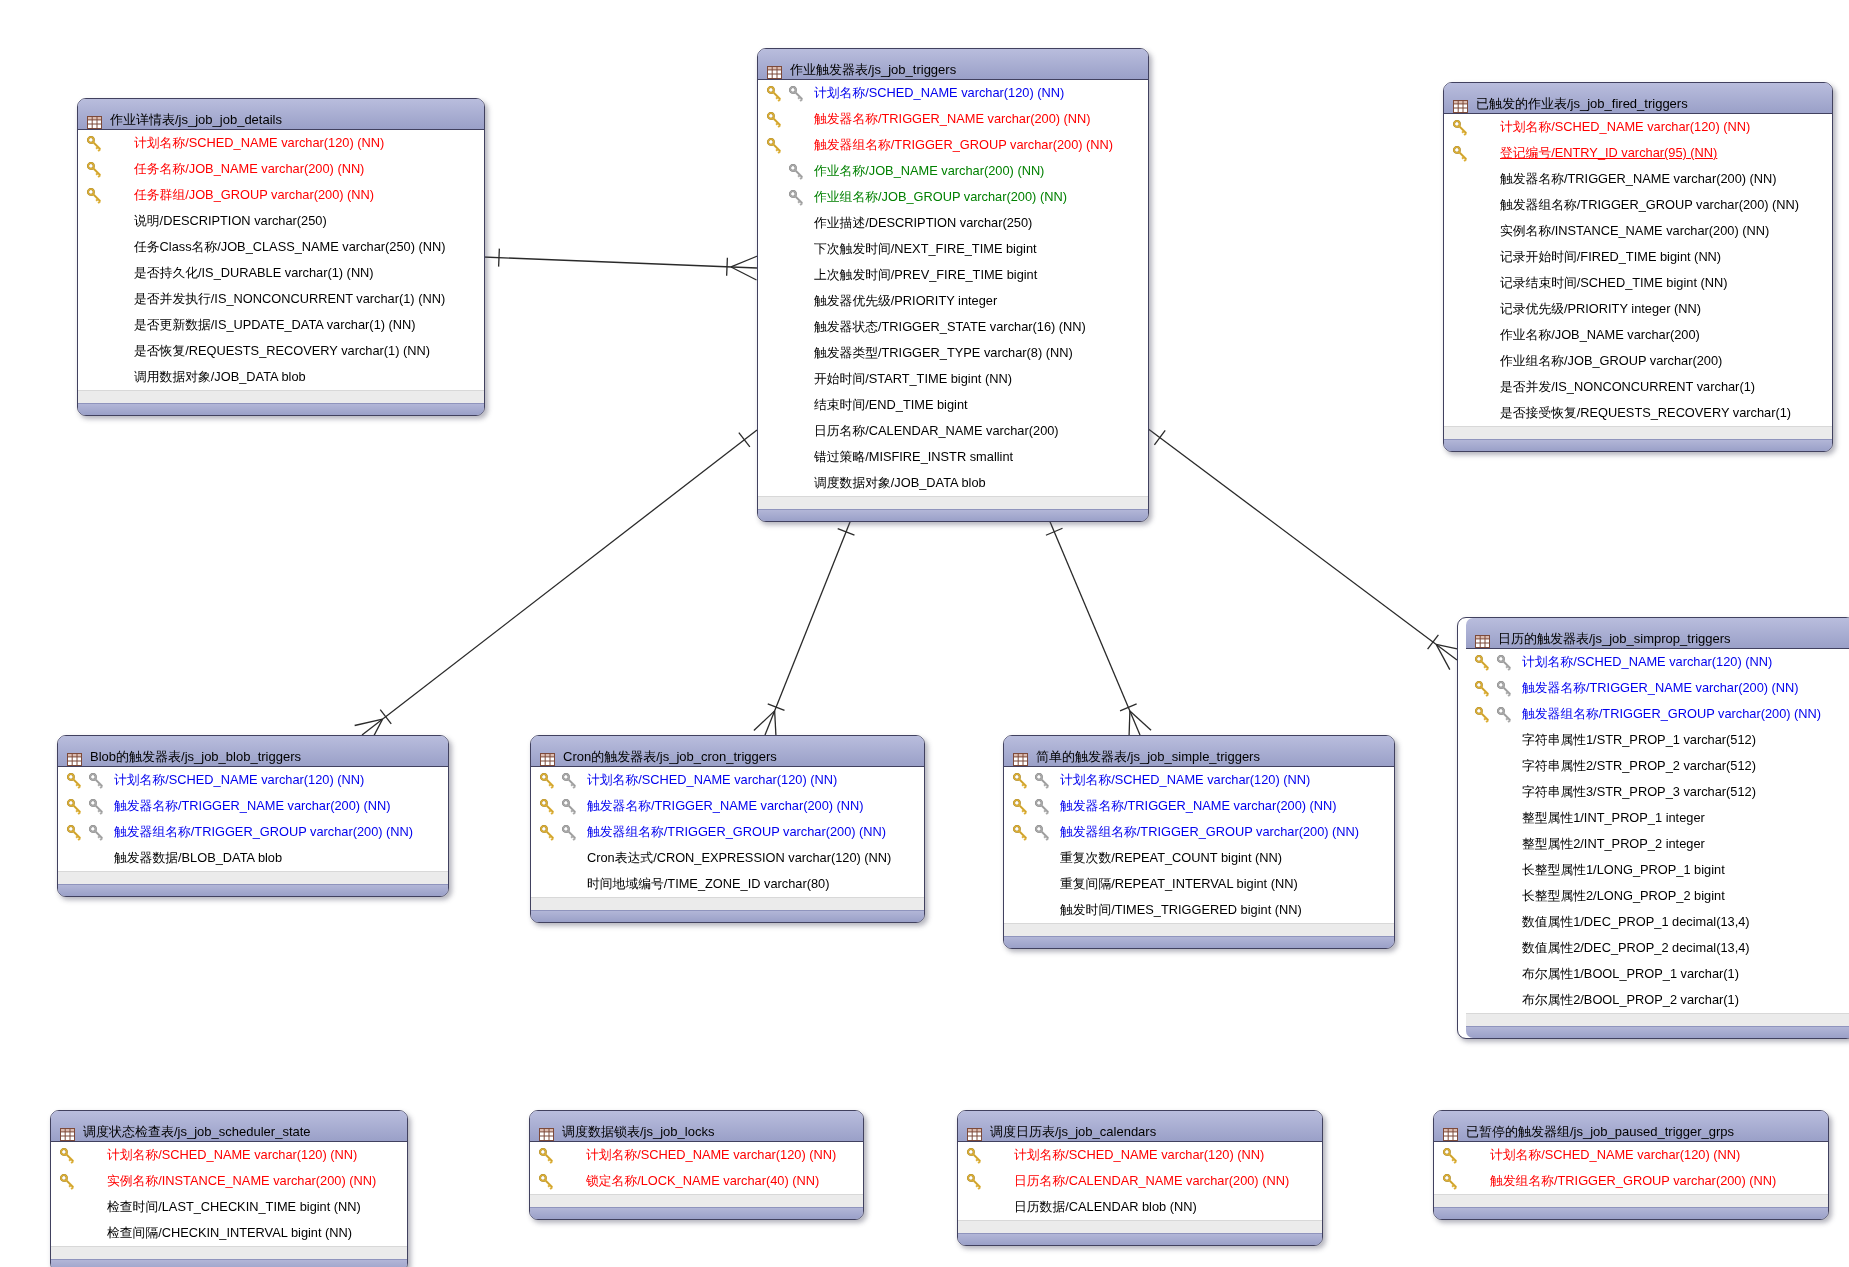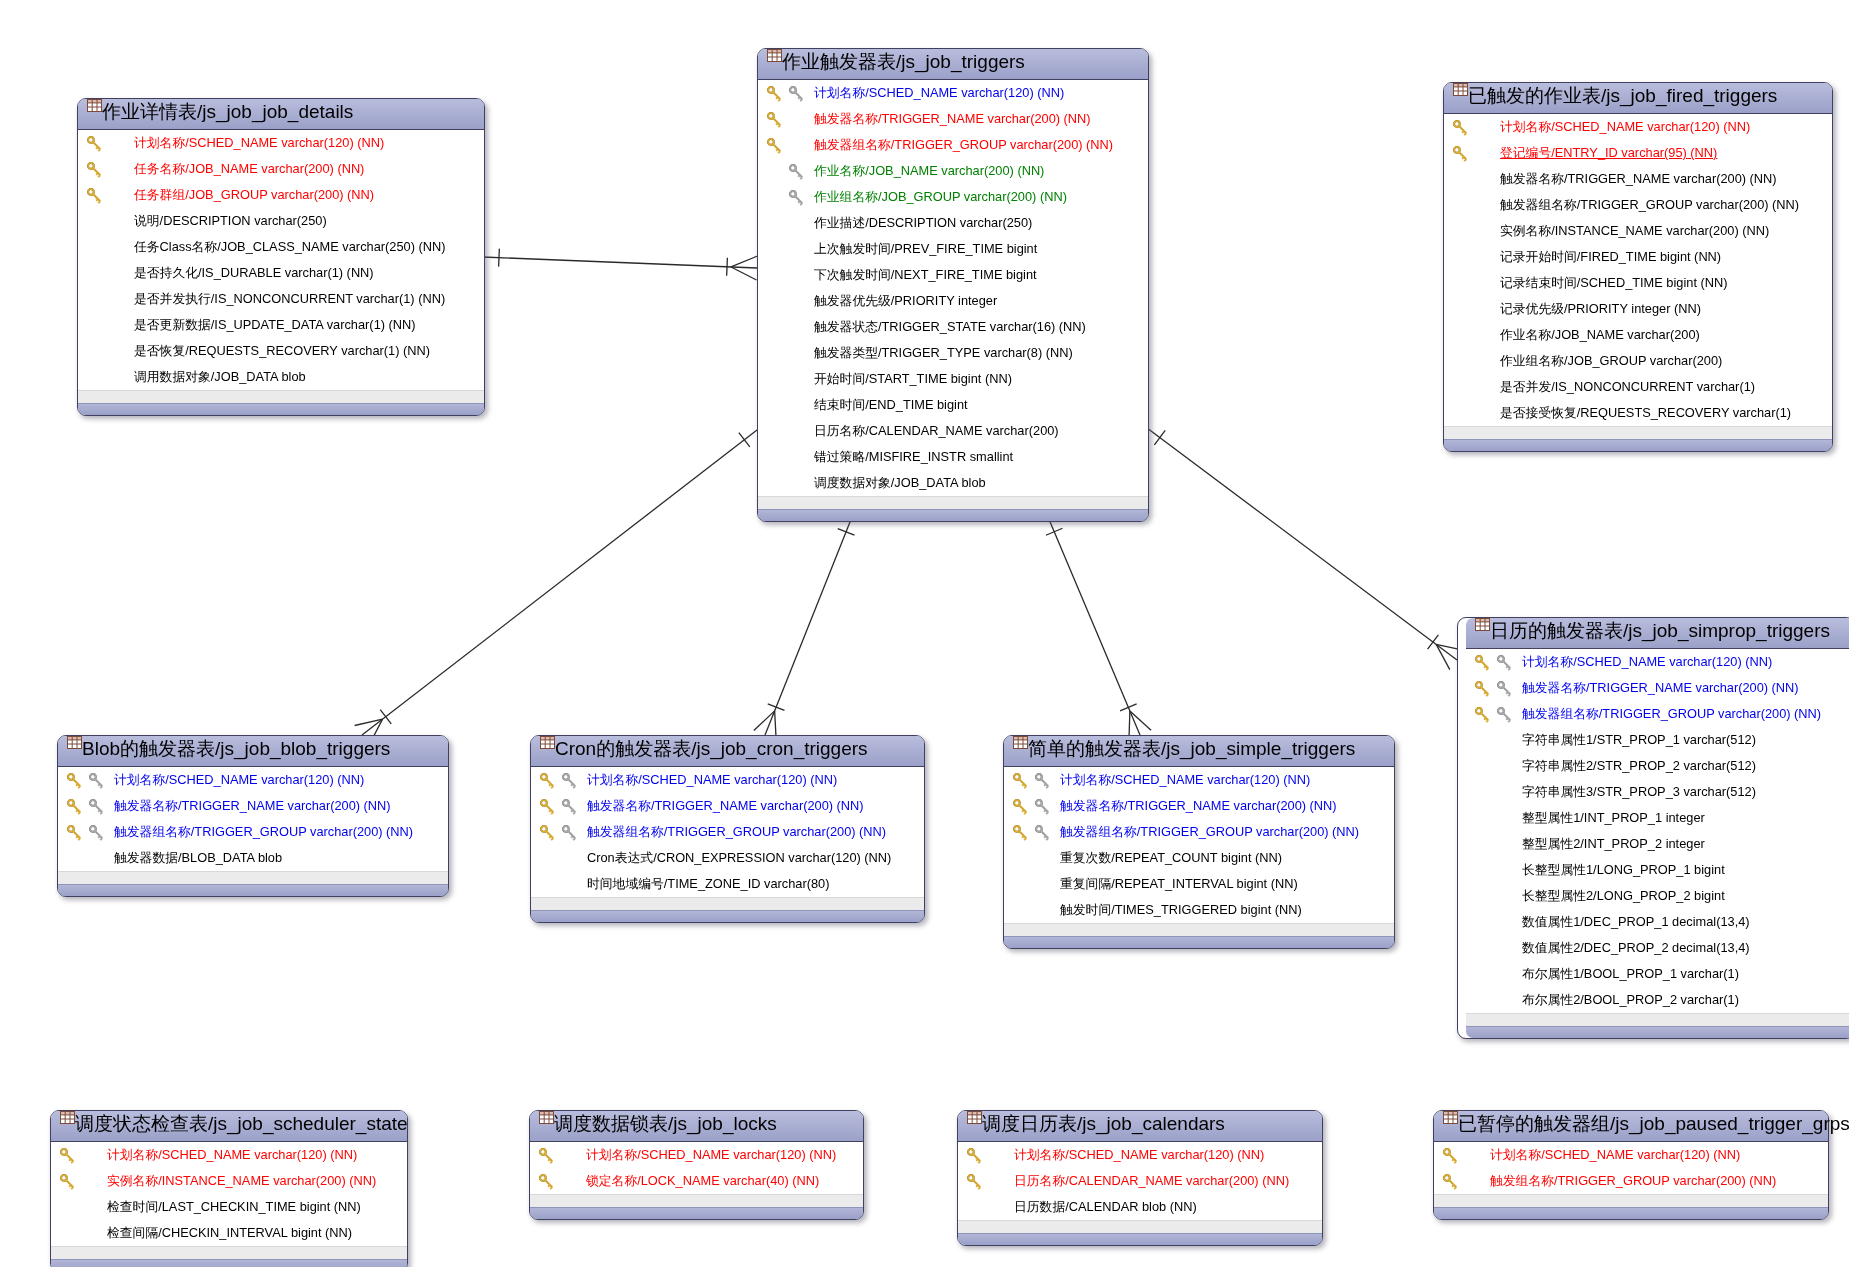--- a/index.html
+++ b/index.html
@@ -3,22 +3,22 @@
 <meta charset="utf-8">
 <style>
   html,body{margin:0;padding:0;background:#fff;}
   #canvas{position:relative;width:1849px;height:1267px;background:#ffffff;
           font-family:"Liberation Sans",sans-serif;overflow:hidden;}
   svg.conns{position:absolute;left:0;top:0;}
   .tbl{position:absolute;border:1.5px solid #41415f;border-radius:9px;background:#ffffff;
        box-shadow:2.5px 3px 5px rgba(90,90,110,.45);}
   .hdr{height:30px;background:linear-gradient(#b9bddd,#9aa0c8);
        border-radius:7px 7px 0 0;border-bottom:1.5px solid #41415f;
-       display:flex;align-items:flex-start;padding-left:9px;
-       font-size:19px;color:#000;}
+       display:flex;align-items:flex-end;padding-left:9px;gap:8px;
+       font-size:13px;color:#000;}
   .hdr .ttl{white-space:nowrap;}
   .row{position:relative;height:26px;line-height:26px;font-size:12.8px;white-space:nowrap;}
   .row .txt{position:absolute;left:56px;top:0;}
   .kk{position:absolute;top:5px;width:17px;height:17px;}
   .k1{left:8px;} .k2{left:30px;}
   .ftr-gray{height:12px;background:#ebebeb;border-top:1px solid #d8d8d8;}
   .ftr-bar{height:11px;background:linear-gradient(#b2b6d7,#9aa0c8);
            border-radius:0 0 7px 7px;border-top:1px solid #8f94bd;}
 </style>
 </head>
@@ -208,24 +208,24 @@
               <line x1="13.4" y1="13.4" x2="11.4" y2="15.2" stroke="#a9a9a9" stroke-width="1.8"></line>
               <line x1="11.3" y1="11.3" x2="9.5" y2="13" stroke="#a9a9a9" stroke-width="1.8"></line>
               <circle cx="4.6" cy="4.6" r="2.7" fill="none" stroke="#a9a9a9" stroke-width="1.4"></circle>
             </svg></span>
           <span class="txt" style="color: rgb(0, 128, 0);">作业组名称/JOB_GROUP varchar(200) (NN)</span>
         </div>
         <div class="row">
           <span class="txt" style="color: rgb(0, 0, 0);">作业描述/DESCRIPTION varchar(250)</span>
         </div>
         <div class="row">
+          <span class="txt" style="color: rgb(0, 0, 0);">下次触发时间/NEXT_FIRE_TIME bigint</span>
+        </div>
+        <div class="row">
           <span class="txt" style="color: rgb(0, 0, 0);">上次触发时间/PREV_FIRE_TIME bigint</span>
-        </div>
-        <div class="row">
-          <span class="txt" style="color: rgb(0, 0, 0);">下次触发时间/NEXT_FIRE_TIME bigint</span>
         </div>
         <div class="row">
           <span class="txt" style="color: rgb(0, 0, 0);">触发器优先级/PRIORITY integer</span>
         </div>
         <div class="row">
           <span class="txt" style="color: rgb(0, 0, 0);">触发器状态/TRIGGER_STATE varchar(16) (NN)</span>
         </div>
         <div class="row">
           <span class="txt" style="color: rgb(0, 0, 0);">触发器类型/TRIGGER_TYPE varchar(8) (NN)</span>
         </div>

